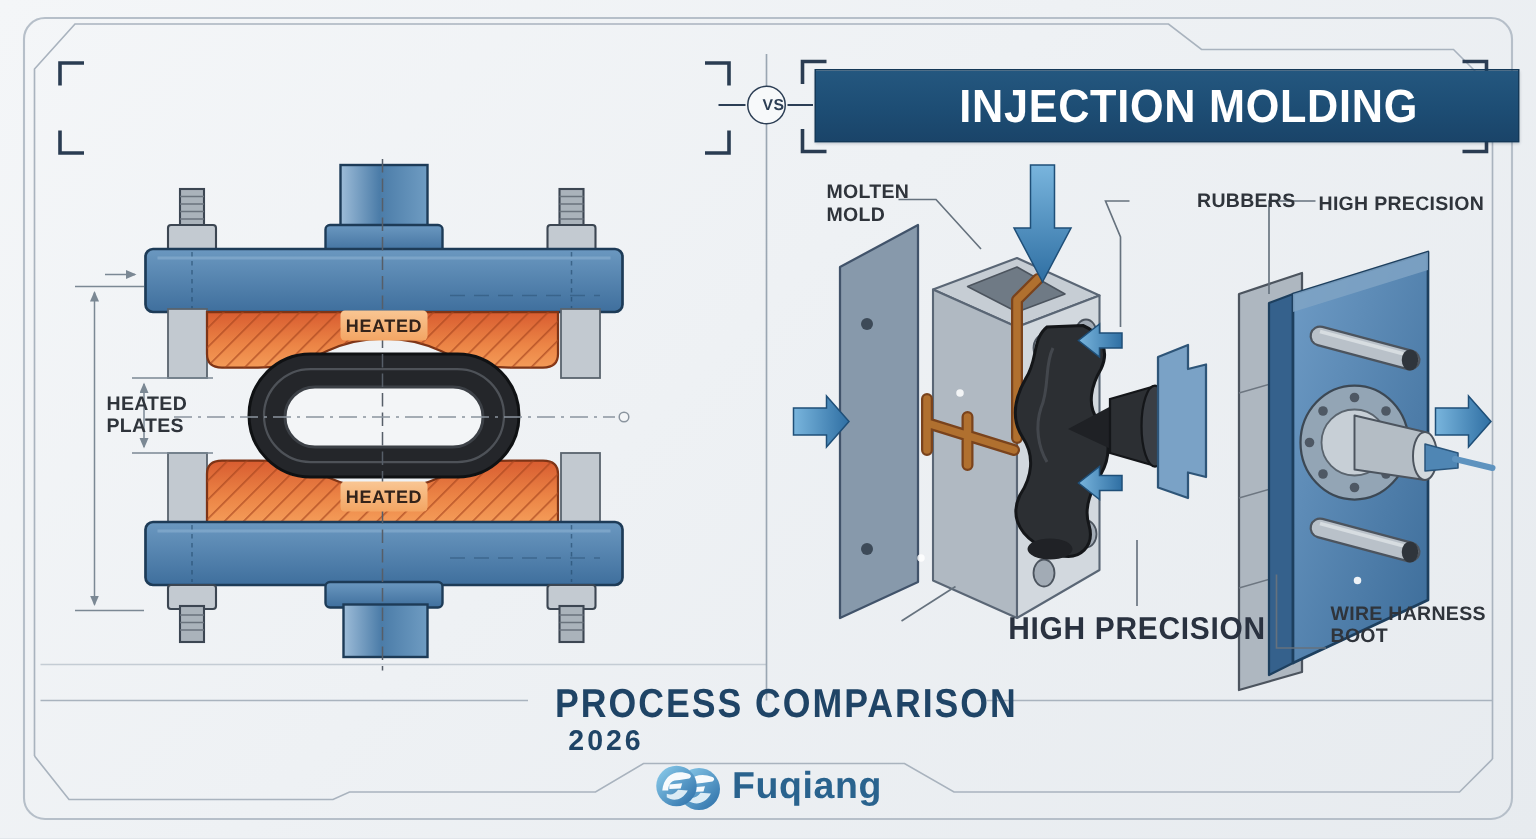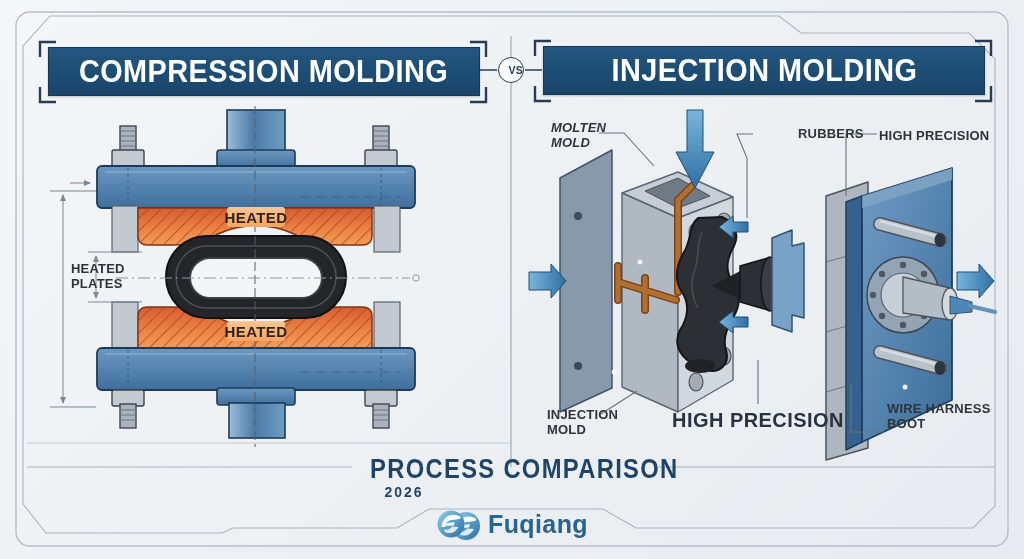--- a/index.html
+++ b/index.html
@@ -6,49 +6,49 @@
   .stage{position:relative;width:1024px;height:559px;overflow:hidden;
     background:linear-gradient(135deg,#f4f6f8 0%,#eef1f4 45%,#e7ebef 100%);}
   svg.scene{position:absolute;left:0;top:0;}
   
   .banner{position:absolute;display:flex;align-items:center;justify-content:center;
     background:linear-gradient(180deg,#24577f 0%,#1d4d74 55%,#1a4469 100%);
     border:1px solid #143857;box-shadow:0 1px 2px rgba(20,40,60,.25);}
   .banner .txt{color:#fff;font-weight:bold;font-size:31px;letter-spacing:.5px;
     transform:scaleX(.93);white-space:nowrap;}
   .banner-left{left:48px;top:47px;width:430px;height:47px;}
-  .banner-right{left:543px;top:46px;width:440px;height:47px;}
+  .banner-right{left:543px;top:46px;width:440px;height:47px;padding-left:28px;}
   .vs-badge{position:absolute;left:498px;top:57px;width:26px;height:26px;border-radius:50%;
     background:#f7f9fa;border:1.6px solid #2c3e54;box-sizing:border-box;
     display:flex;align-items:center;justify-content:flex-end;
     font-size:10.5px;font-weight:bold;color:#2c3e54;letter-spacing:.3px;}
   
   .lbl{position:absolute;font-weight:bold;font-size:13px;color:#2f343b;
     letter-spacing:.2px;line-height:1.18;}
-  .lbl-molten{left:551px;top:120px;width:72px;font-style:italic;}
+  .lbl-molten{left:551px;top:120px;width:72px;}
   .lbl-rubbers{left:756px;top:126px;width:110px;padding-left:42px;}
   .lbl-hp-top{left:879px;top:128px;width:120px;}
   .lbl-injection{left:547px;top:407px;width:86px;}
   .lbl-boot{left:887px;top:401px;width:108px;}
   .lbl-plates{left:47px;top:261px;width:66px;margin-left:24px;}
   .lbl-cost{left:427px;top:251px;width:74px;font-size:15px;color:#272c33;line-height:1.15;}
   .lbl-hp-main{left:638px;top:408px;width:240px;text-align:center;
     font-size:21px;color:#2a3240;letter-spacing:.5px;transform:scaleX(.95);}
   .heated-tag{position:absolute;width:58px;height:20px;border-radius:3px;
     background:linear-gradient(180deg,#f9c693,#f3a563);
     display:flex;align-items:center;justify-content:center;
-    font-size:15px;font-weight:bold;color:#33231a;letter-spacing:.4px;}
+    font-size:12px;font-weight:bold;color:#33231a;letter-spacing:.4px;}
   .heated-top{left:227px;top:207px;}
   .heated-bottom{left:227px;top:321px;}
   
   .footer-title{position:absolute;left:0;top:454px;width:1024px;text-align:center;
     font-size:27px;font-weight:bold;color:#1f4466;letter-spacing:1.5px;margin-left:12px;}
   .footer-title .txt{display:inline-block;transform:scaleX(.88);white-space:nowrap;}
   .footer-year{position:absolute;left:0;top:484px;width:808px;text-align:center;
-    font-size:14px;font-weight:bold;color:#1f4466;letter-spacing:2px;}
+    font-size:19px;font-weight:bold;color:#1f4466;letter-spacing:2px;}
   .brand{position:absolute;left:0;top:509px;width:1024px;display:flex;
     align-items:center;justify-content:center;gap:22px;}
   .brand .txt{font-size:25px;font-weight:bold;color:#2a638e;letter-spacing:.4px;}
 </style>
 </head>
 <body>
 
 <div class="stage">
 
   <svg class="scene" width="1024" height="559" viewBox="0 0 1024 559">
@@ -285,38 +285,34 @@
     </g>
 
     <g transform="translate(466,526)">
       <circle r="14" fill="url(#gLogo)"></circle>
       <path d="M -10,3 C -9,-7 -1,-12 9,-8 C 10.5,-7.2 10.5,-6 9,-5 L 2,-4 C -3,-4 -6,-2 -6,3 Z" fill="#ffffff" opacity=".95"></path>
       <path d="M -7,8 C -2,11 4,10 8,3 L 1,2.5 C -1,5.5 -4,6.5 -7,5.5 Z" fill="#eaf5fb" opacity=".9"></path>
       <path d="M -5,-1 L 4,-1.8 L 3,1.6 L -5,2 Z" fill="#ffffff" opacity=".95"></path>
     </g>
   </svg>
 
-  <div class="banner banner-left">
-    <span class="txt">COMPRESSION MOLDING</span>
-  </div>
   <div class="vs-badge">
     <span>VS</span>
   </div>
   <div class="banner banner-right">
     <span class="txt">INJECTION MOLDING</span>
   </div>
 
   <div class="heated-tag heated-top">HEATED</div>
   <div class="heated-tag heated-bottom">HEATED</div>
   <div class="lbl lbl-plates">HEATED PLATES</div>
 
   <div class="lbl lbl-molten">MOLTEN MOLD</div>
   <div class="lbl lbl-rubbers">RUBBERS</div>
   <div class="lbl lbl-hp-top">HIGH PRECISION</div>
-  <div class="lbl lbl-injection">INJECTION MOLD</div>
   <div class="lbl lbl-hp-main">HIGH PRECISION</div>
   <div class="lbl lbl-boot">WIRE HARNESS BOOT</div>
 
   <div class="footer-title">
     <span class="txt">PROCESS COMPARISON</span>
   </div>
   <div class="footer-year">2026</div>
   <div class="brand">
     <svg width="30" height="30" viewBox="-15 -15 30 30">
       <defs>

